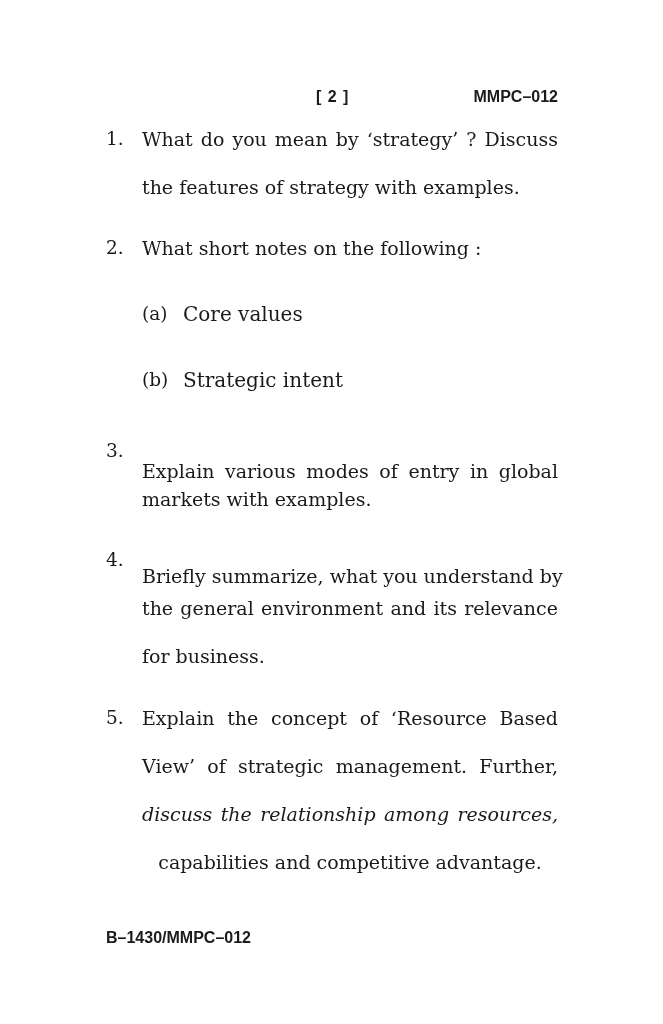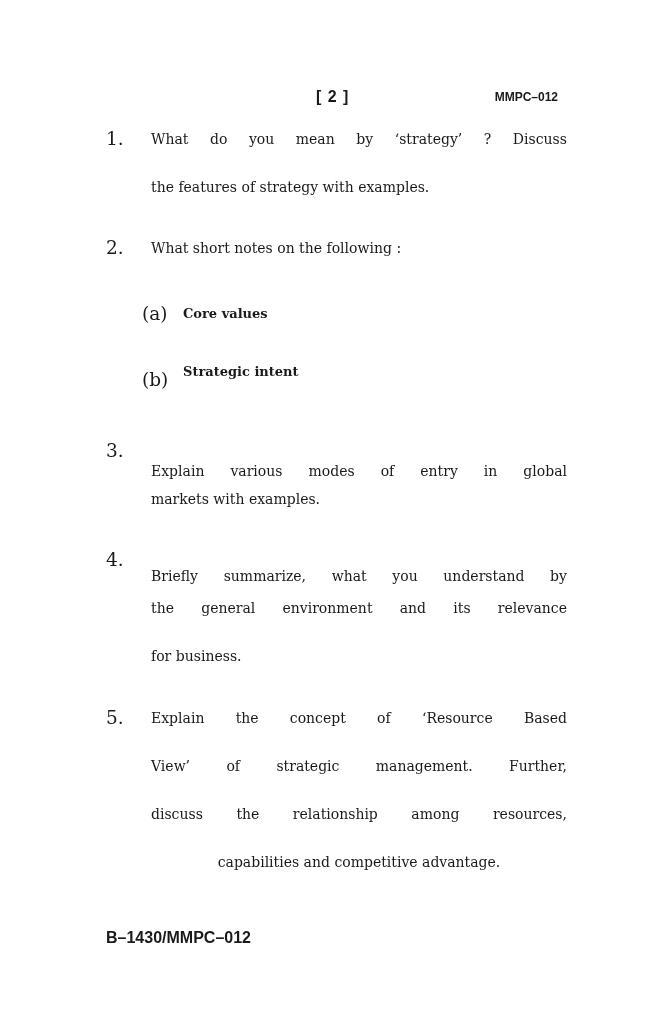--- a/index.html
+++ b/index.html
@@ -24,29 +24,29 @@
       letter-spacing: 1px;
       line-height: 18px;
       white-space: pre;
     }
     .header-right {
       position: absolute;
       top: 88px;
       right: 105px;
       font-family: "Liberation Sans", sans-serif;
       font-weight: bold;
-      font-size: 12px;
+      font-size: 16px;
       line-height: 18px;
     }
     .line {
       position: absolute;
-      left: 151px;
+      left: 142px;
       width: 416px;
       font-family: "DejaVu Serif", "Liberation Serif", serif;
-      font-size: 14px;
+      font-size: 19px;
       line-height: 24px;
       white-space: nowrap;
     }
     .line.justify {
       text-align: justify;
       text-align-last: justify;
     }
     .qnum {
       position: absolute;
       left: 106px;
@@ -58,24 +58,23 @@
       position: absolute;
       left: 142px;
       font-family: "DejaVu Serif", "Liberation Serif", serif;
       font-size: 18.5px;
       line-height: 24px;
     }
     .sub-text {
       position: absolute;
       left: 183px;
       font-family: "DejaVu Serif", "Liberation Serif", serif;
-      font-size: 13px;
+      font-size: 20px;
       line-height: 24px;
       white-space: nowrap;
-      font-weight: bold;
     }
     .footer {
       position: absolute;
       top: 915px;
       left: 106px;
       font-family: "Liberation Sans", sans-serif;
       font-weight: bold;
       font-size: 16px;
       line-height: 18px;
       margin-top: 14px;
@@ -97,38 +96,38 @@
   <div class="qnum" style="top:236px;">2.</div>
   <div class="line" style="top:236px;">What short notes on the following :</div>
 
   <div>
     <div class="sub-label" style="top:302px;">(a)</div>
     <div class="sub-text" style="top:302px;">Core values</div>
   </div>
 
   <div>
     <div class="sub-label" style="top:368px;">(b)</div>
-    <div class="sub-text" style="top:360px;">Strategic intent</div>
+    <div class="sub-text" style="top:368px;">Strategic intent</div>
   </div>
 </div>
 
 <div>
   <div class="qnum" style="top:439px;">3.</div>
   <div class="line justify" style="top:439px;margin-top:20px;">Explain various modes of entry in global</div>
   <div class="line" style="top:487px;">markets with examples.</div>
 </div>
 
 <div>
   <div class="qnum" style="top:548px;">4.</div>
   <div class="line justify" style="top:548px;margin-top:16px;">Briefly summarize, what you understand by</div>
   <div class="line justify" style="top:596px;">the general environment and its relevance</div>
   <div class="line" style="top:644px;">for business.</div>
 </div>
 
 <div>
   <div class="qnum" style="top:706px;">5.</div>
   <div class="line justify" style="top:706px;">Explain the concept of ‘Resource Based</div>
   <div class="line justify" style="top:754px;">View’ of strategic management. Further,</div>
-  <div class="line justify" style="top:802px;">discuss the relationship among resources,</div>
+  <div class="line justify" style="top:802px;font-style:italic;">discuss the relationship among resources,</div>
   <div class="line" style="top:850px;text-align:center;">capabilities and competitive advantage.</div>
 </div>
 
 <div class="footer">B–1430/MMPC–012</div>
 
 </body></html>

